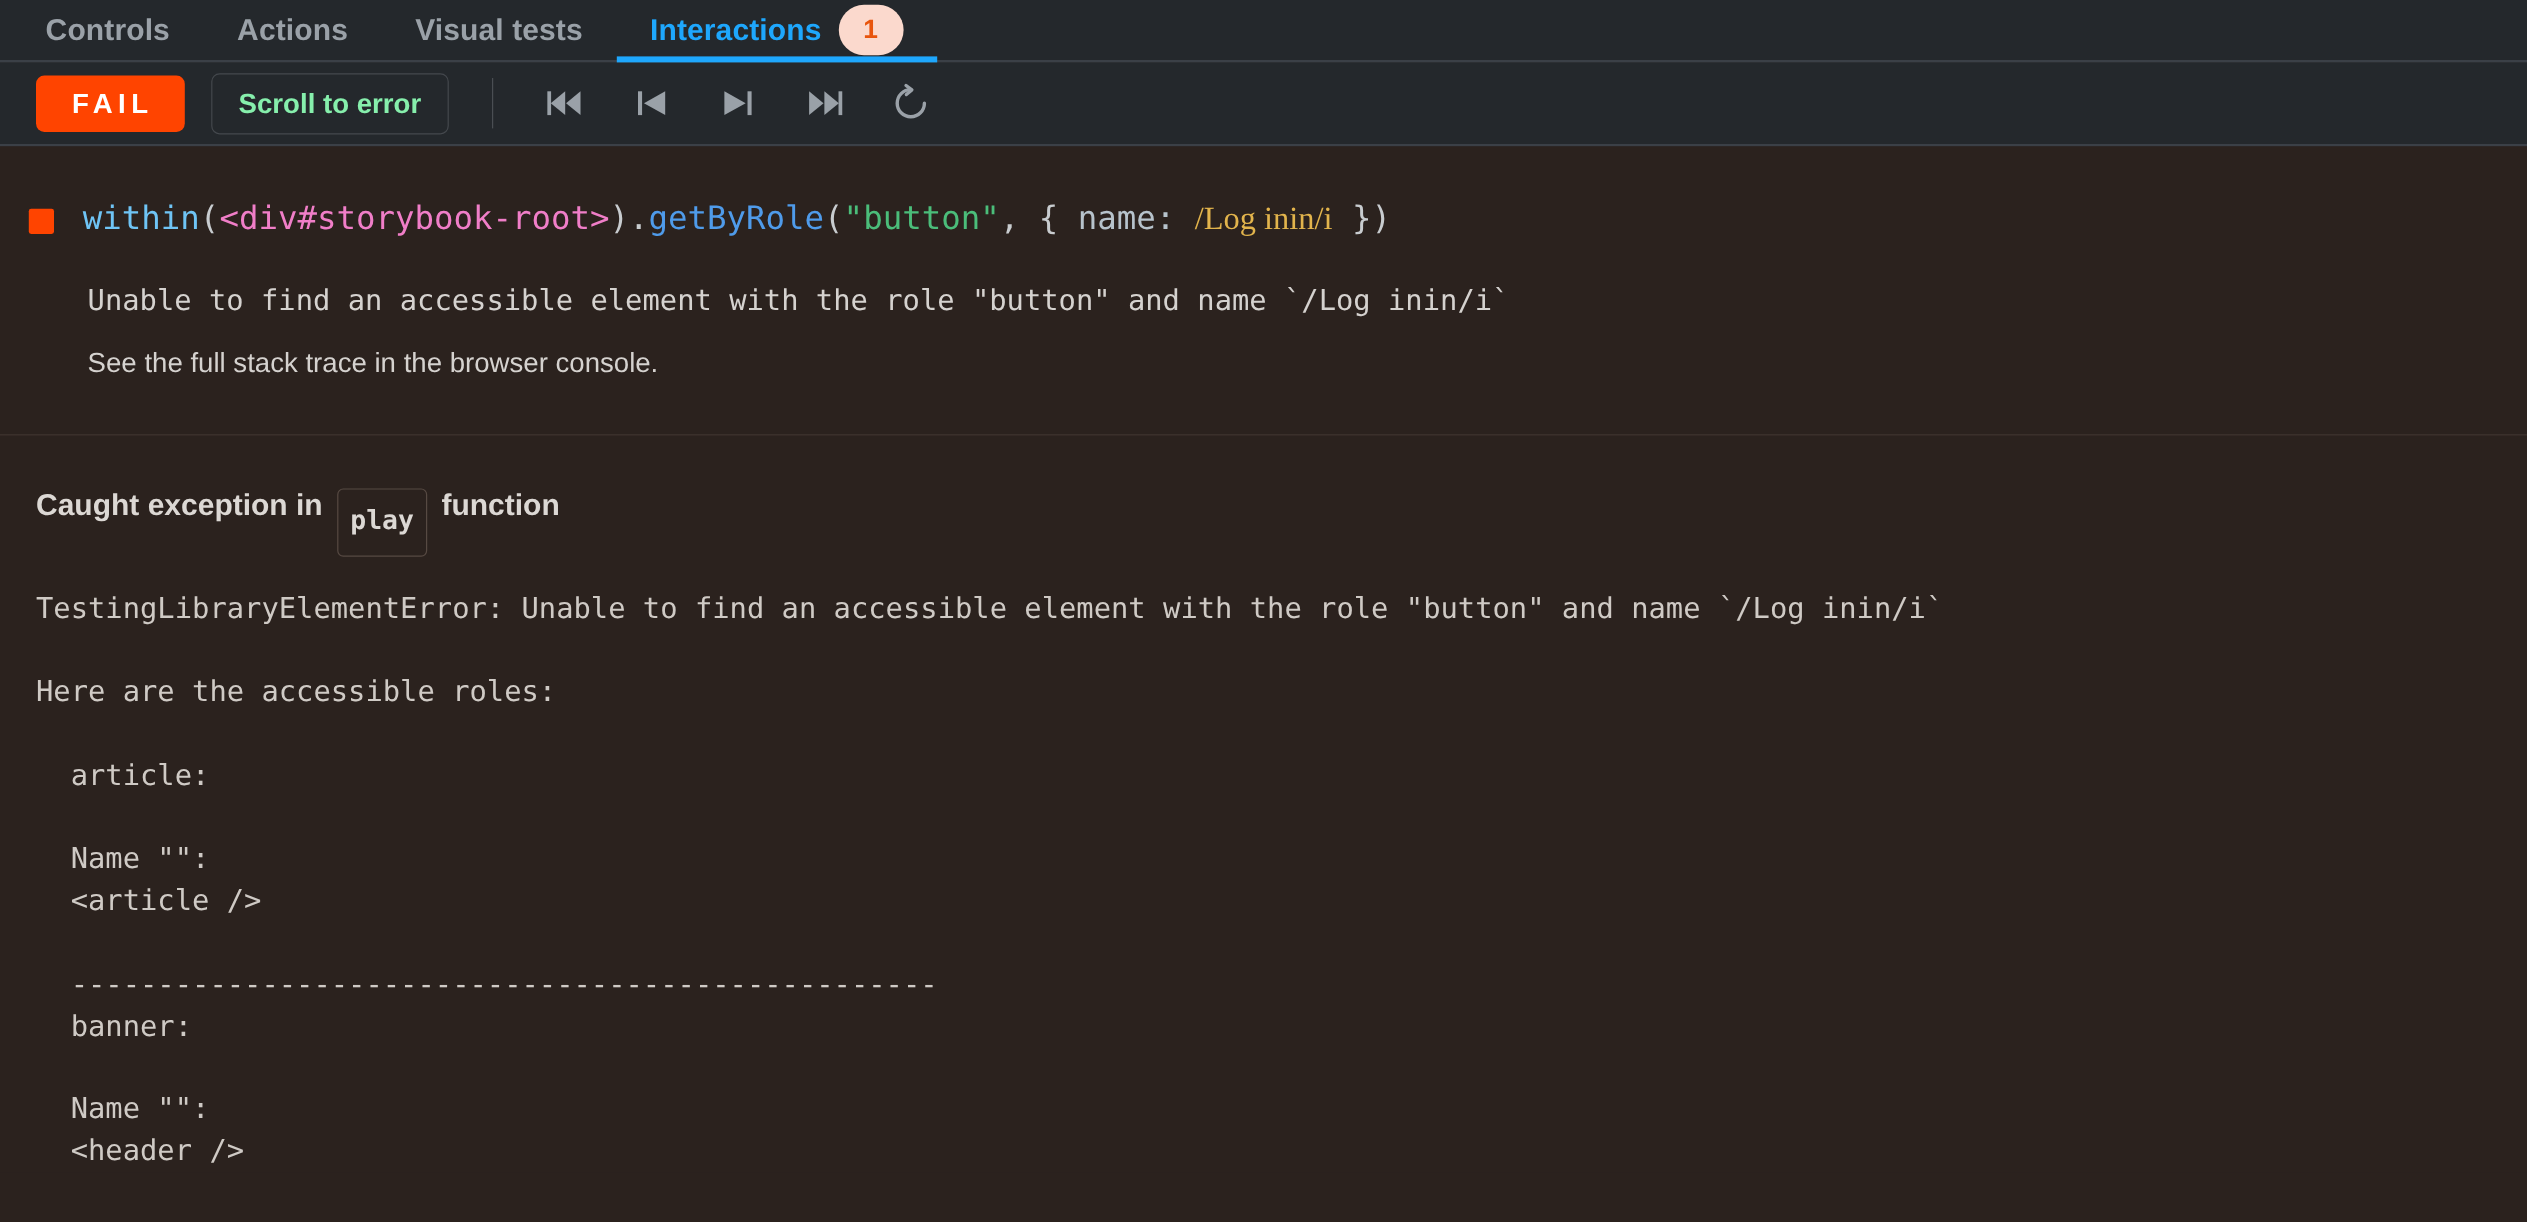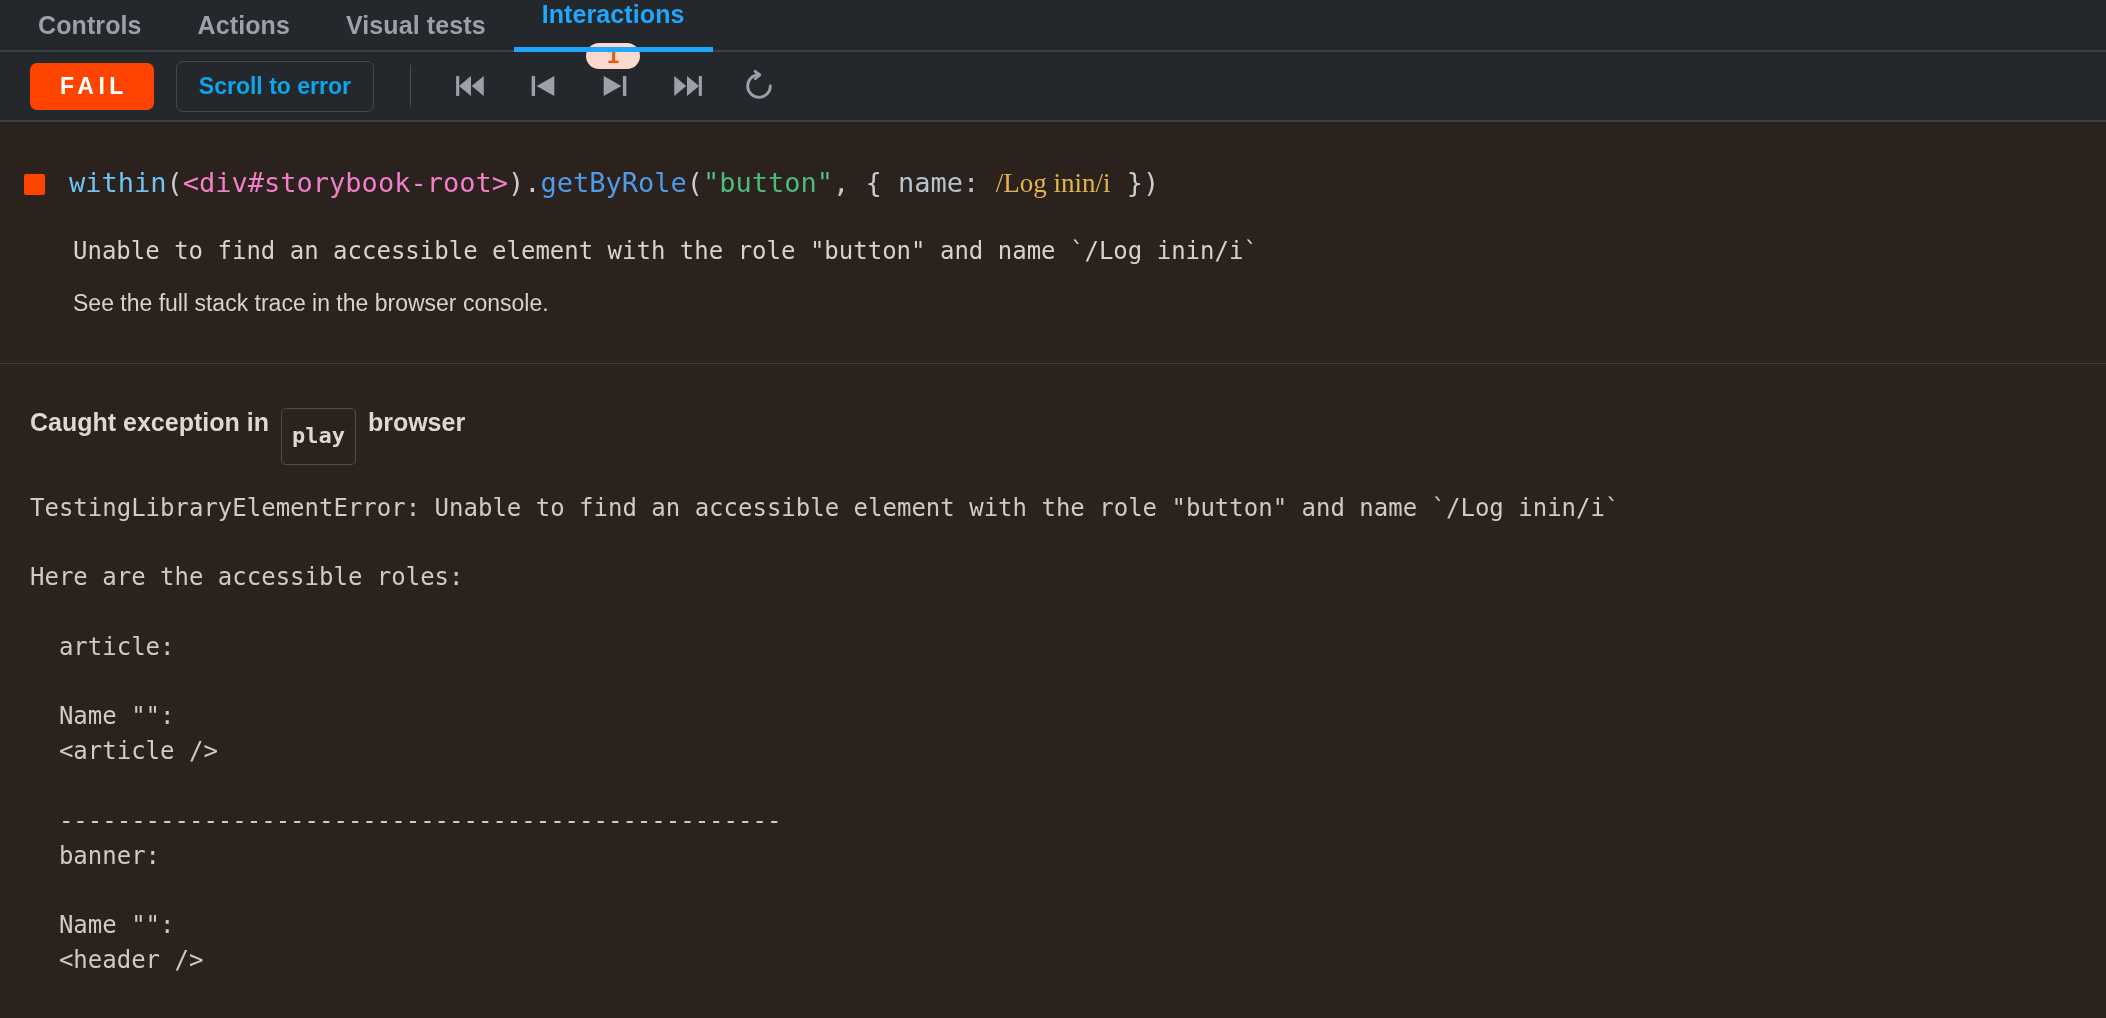--- a/index.html
+++ b/index.html
@@ -28,21 +28,21 @@
     gap: 14px;
     padding: 0 28px;
     font-size: 25px;
     font-weight: 700;
     color: #9aa1a8;
     letter-spacing: 0.1px;
     position: relative;
     cursor: pointer;
     white-space: nowrap;
   }
-  .tab.active { color: #1ea7fd; flex-direction: column; }
+  .tab.active { color: #1ea7fd; }
   .tab.active::after {
     content: "";
     position: absolute;
     left: 0; right: 0; bottom: -2px;
     height: 5px;
     background: #1ea7fd;
   }
   .tab-badge {
     display: inline-flex;
     align-items: center;
@@ -74,21 +74,21 @@
     font-size: 23px;
     font-weight: 700;
     letter-spacing: 4.5px;
     padding: 12px 26px 12px 30px;
     border-radius: 7px;
     cursor: pointer;
     line-height: 1;
   }
   .scroll-btn {
     background: #24282c;
-    color: #0ea5e9;
+    color: #86efac;
     font-size: 23px;
     font-weight: 700;
     border: 1.5px solid #44484d;
     border-radius: 7px;
     padding: 13px 22px;
     cursor: pointer;
     line-height: 1;
   }
   .tb-divider {
     width: 1.5px;
@@ -259,21 +259,21 @@
 
 </div>
 
 <div class="panel-sep"></div>
 
 <div class="panel">
   <div class="caught-wrap">
     <div class="caught-title">
       <span>Caught exception in</span>
       <span class="code-chip">play</span>
-      <span>browser</span>
+      <span>function</span>
     </div>
   </div>
   <div class="stack">TestingLibraryElementError: Unable to find an accessible element with the role "button" and name `/Log inin/i`
 
 Here are the accessible roles:
 
   article:
 
   Name "":
   &lt;article /&gt;

